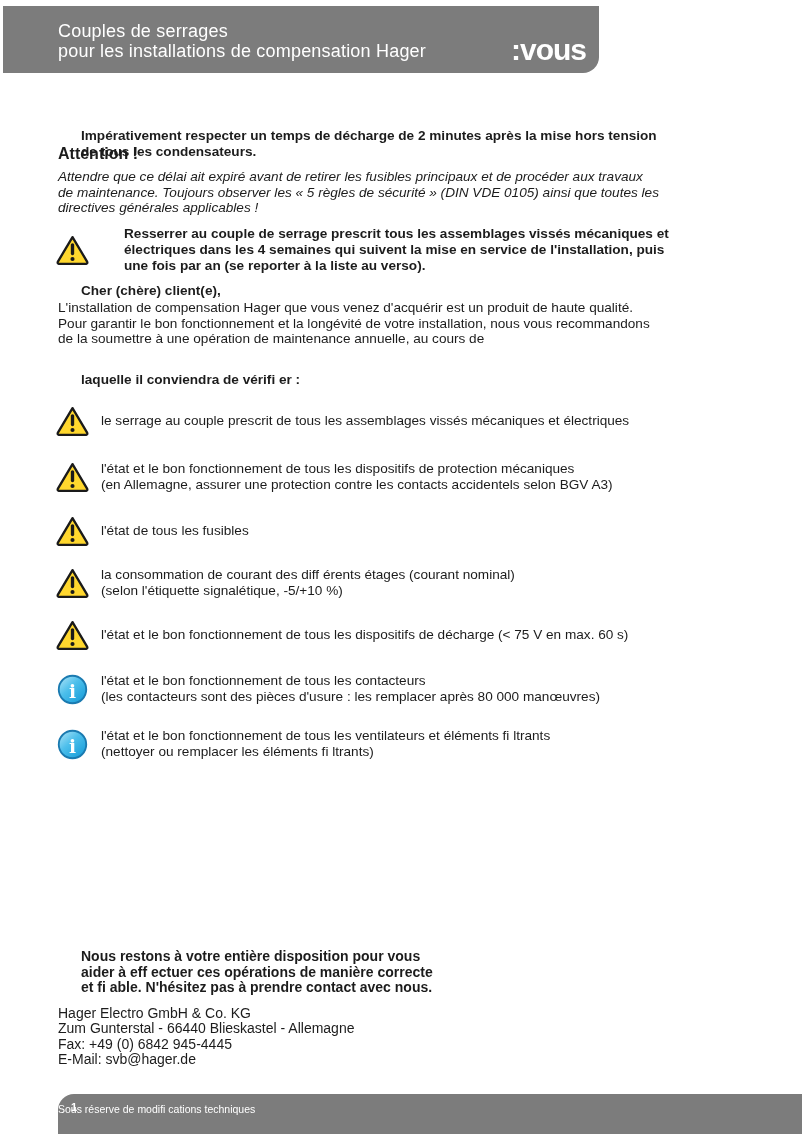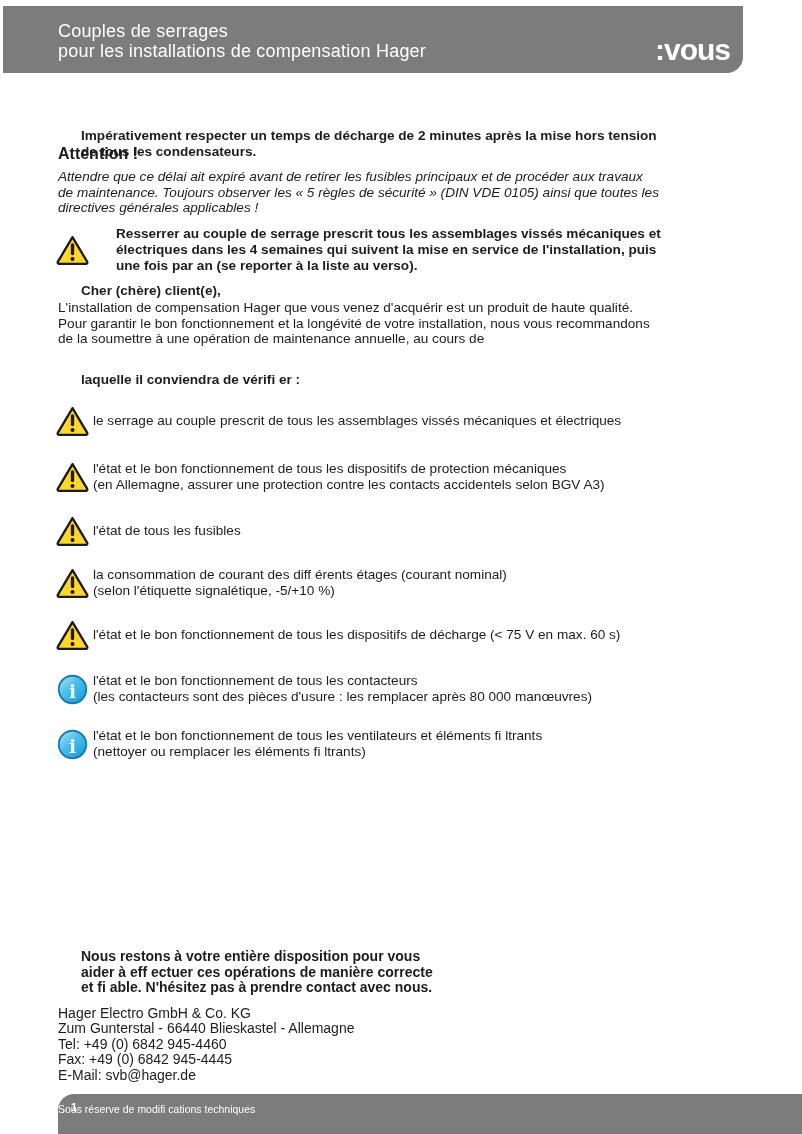--- a/index.html
+++ b/index.html
@@ -12,21 +12,21 @@
     font-family: "Liberation Sans", sans-serif;
     color: #1c1c1c;
     overflow: hidden;
   }
   .pre { white-space: pre-line; }
 
   
   .header-bar {
     position: absolute;
     left: 3px; top: 6px;
-    width: 740px; height: 67px;
+    width: 596px; height: 67px;
     background: #7c7c7c;
     border-radius: 0 0 16px 0;
   }
   .header-title {
     position: absolute;
     left: 55px; top: 15px;
     color: #ffffff;
     font-size: 18px;
     line-height: 20px;
     font-weight: 400;
@@ -51,21 +51,21 @@
   .salutation { top: 283px; }
   .para3 { top: 300px; }
   .list-intro { top: 372px; }
 
   
   .icon-row {
     position: absolute;
     left: 56px; width: 692px;
     display: flex;
     align-items: center;
-    column-gap: 4px;
+    column-gap: 12px;
   }
   .icon-row .icon { flex: 0 0 33px; display: flex; align-items: center; justify-content: center; }
   .warning-block { top: 224px; height: 52px; }
   .row-1 { top: 401px; height: 40px; }
   .row-2 { top: 457px; height: 40px; }
   .row-3 { top: 511px; height: 40px; }
   .row-4 { top: 563px; height: 40px; }
   .row-5 { top: 615px; height: 40px; }
   .row-6 { top: 669px; height: 40px; }
   .row-7 { top: 724px; height: 40px; }
@@ -224,21 +224,20 @@
 (nettoyer ou remplacer les éléments fi ltrants)</div>
   </div>
 
   <div class="abs bold pre closing">Nous restons à votre entière disposition pour vous
 aider à eff ectuer ces opérations de manière correcte
 et fi able. N'hésitez pas à prendre contact avec nous.</div>
 
   <div class="abs contact">
     <div>Hager Electro GmbH &amp; Co. KG</div>
     <div>Zum Gunterstal - 66440 Blieskastel - Allemagne</div>
-    <div>Tel: +49 (0) 6842 945-4460</div>
     <div>Fax: +49 (0) 6842 945-4445</div>
     <div>E-Mail: svb@hager.de</div>
   </div>
 
   <div class="footer-bar">
     <span class="page-number">1</span>
     <span class="footer-note">Sous réserve de modifi cations techniques</span>
   </div>
 
 </div>

